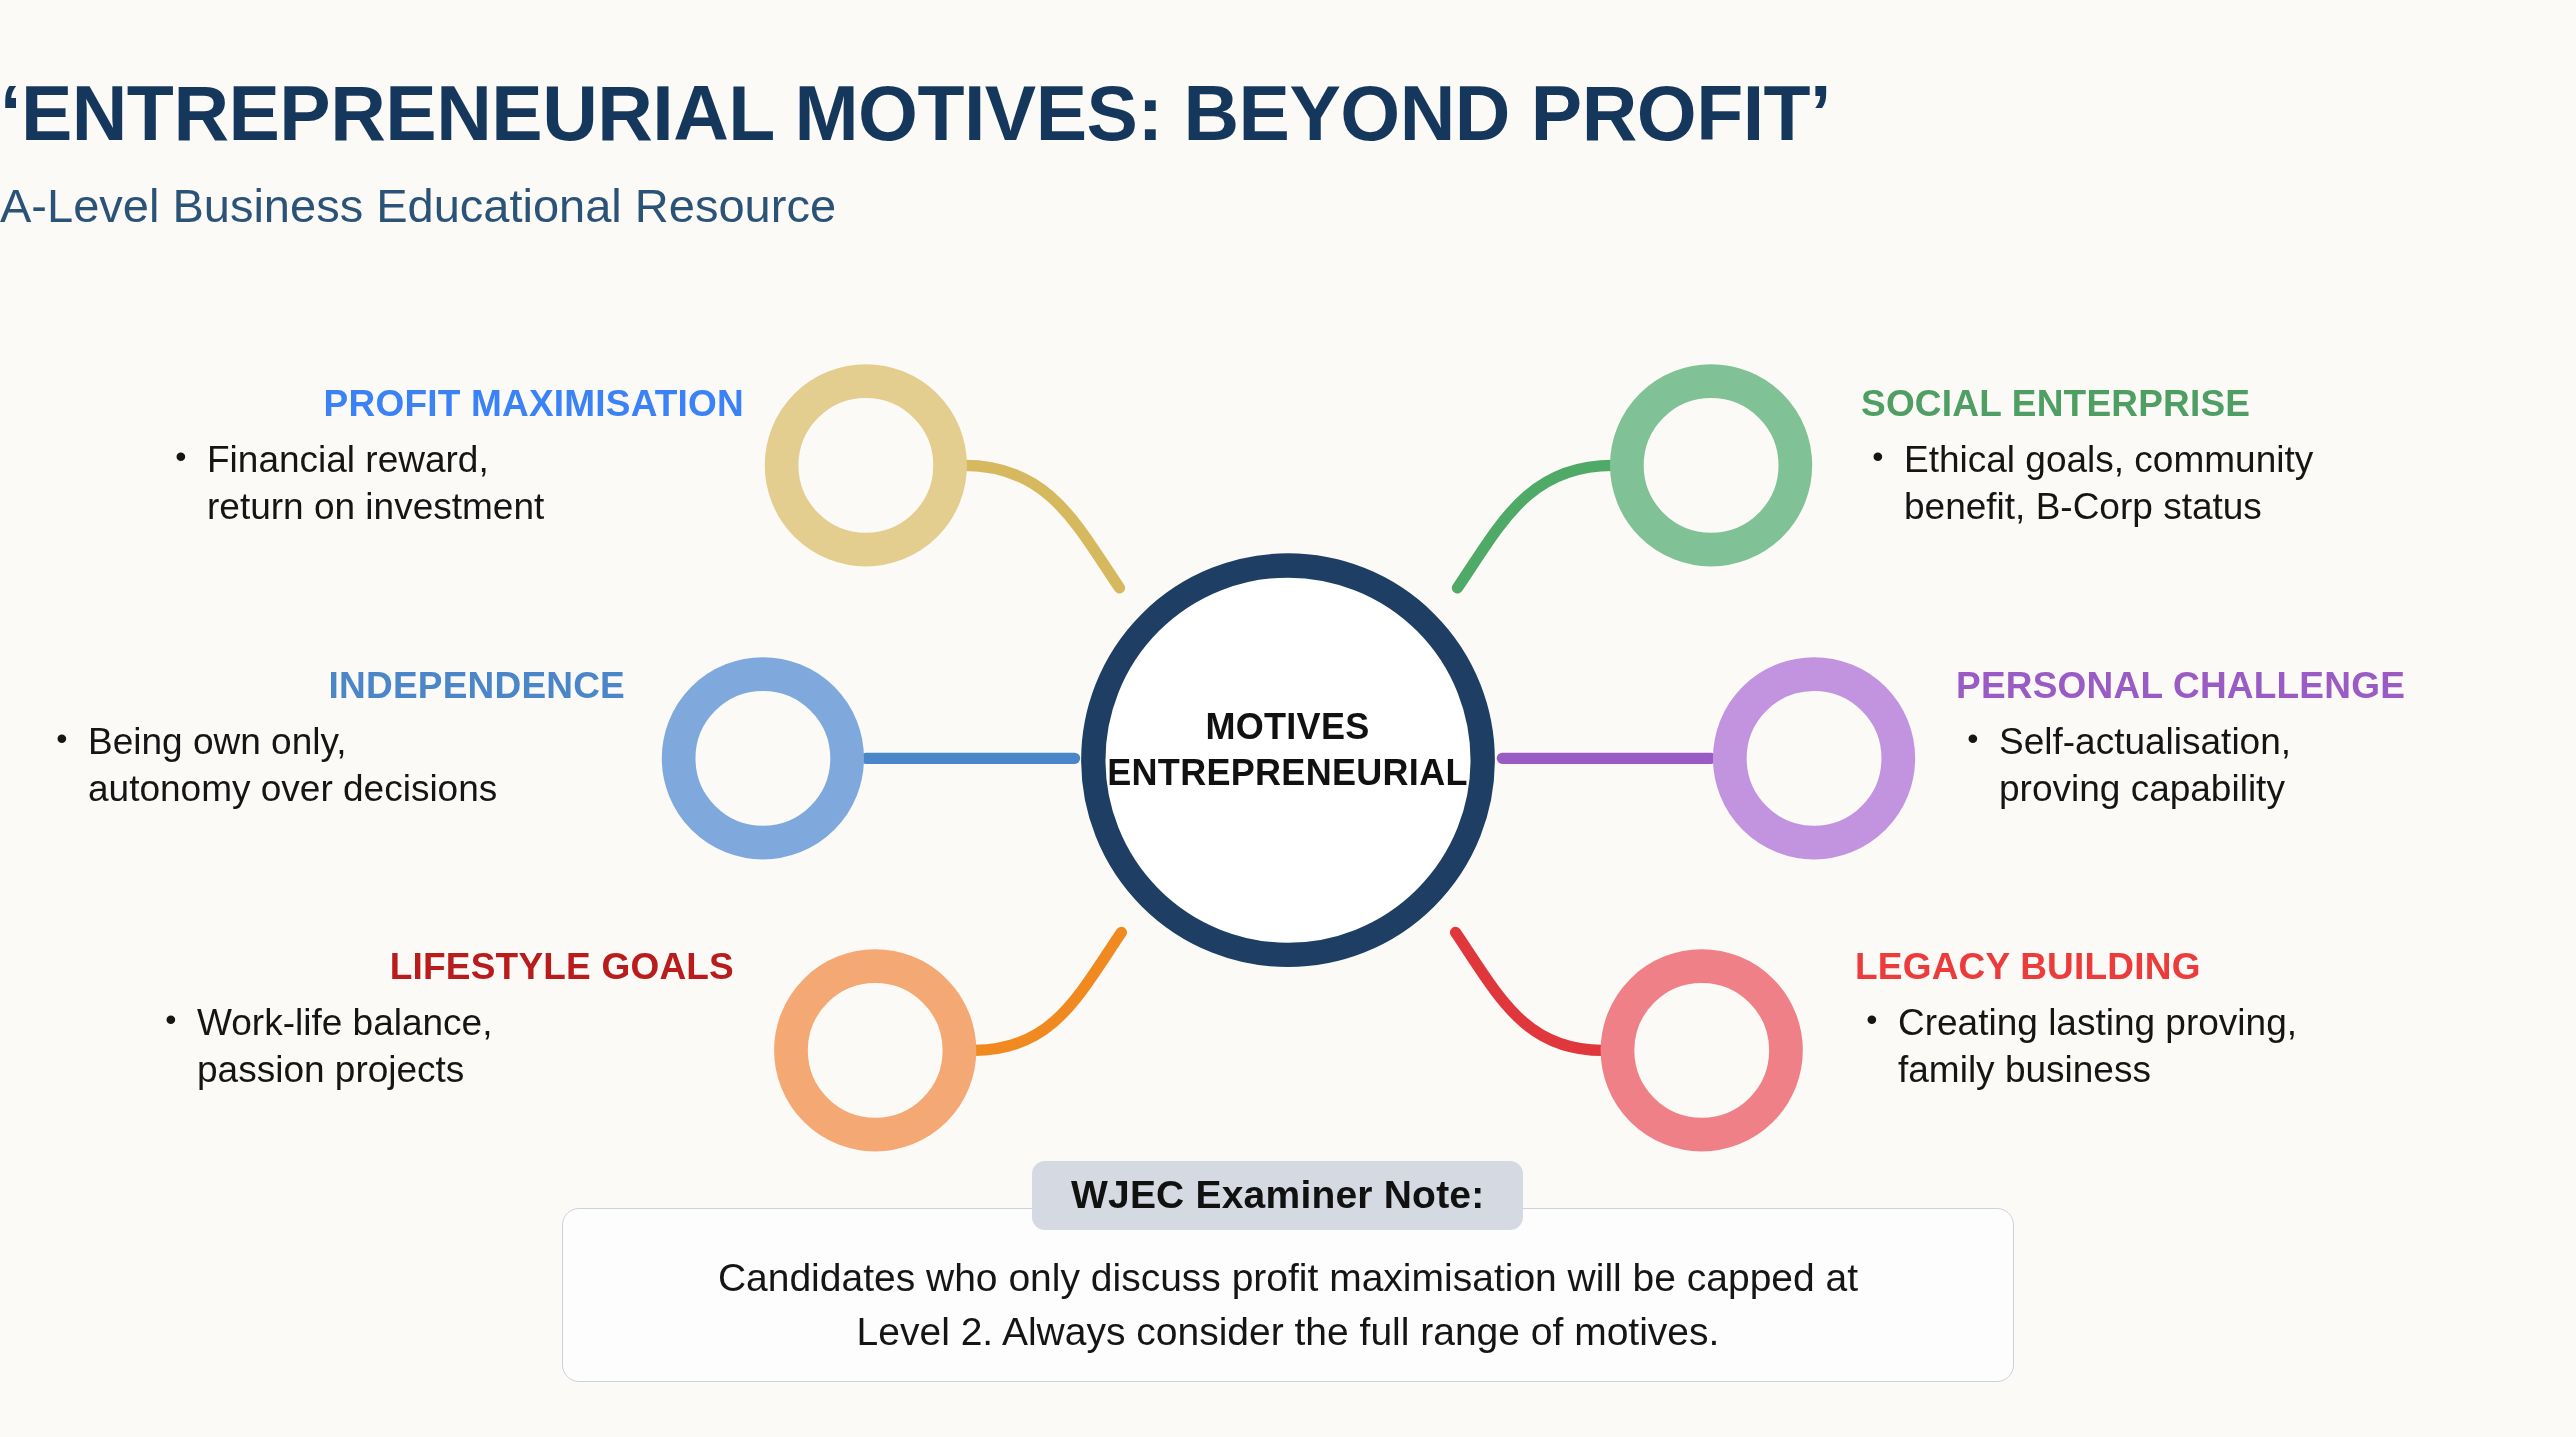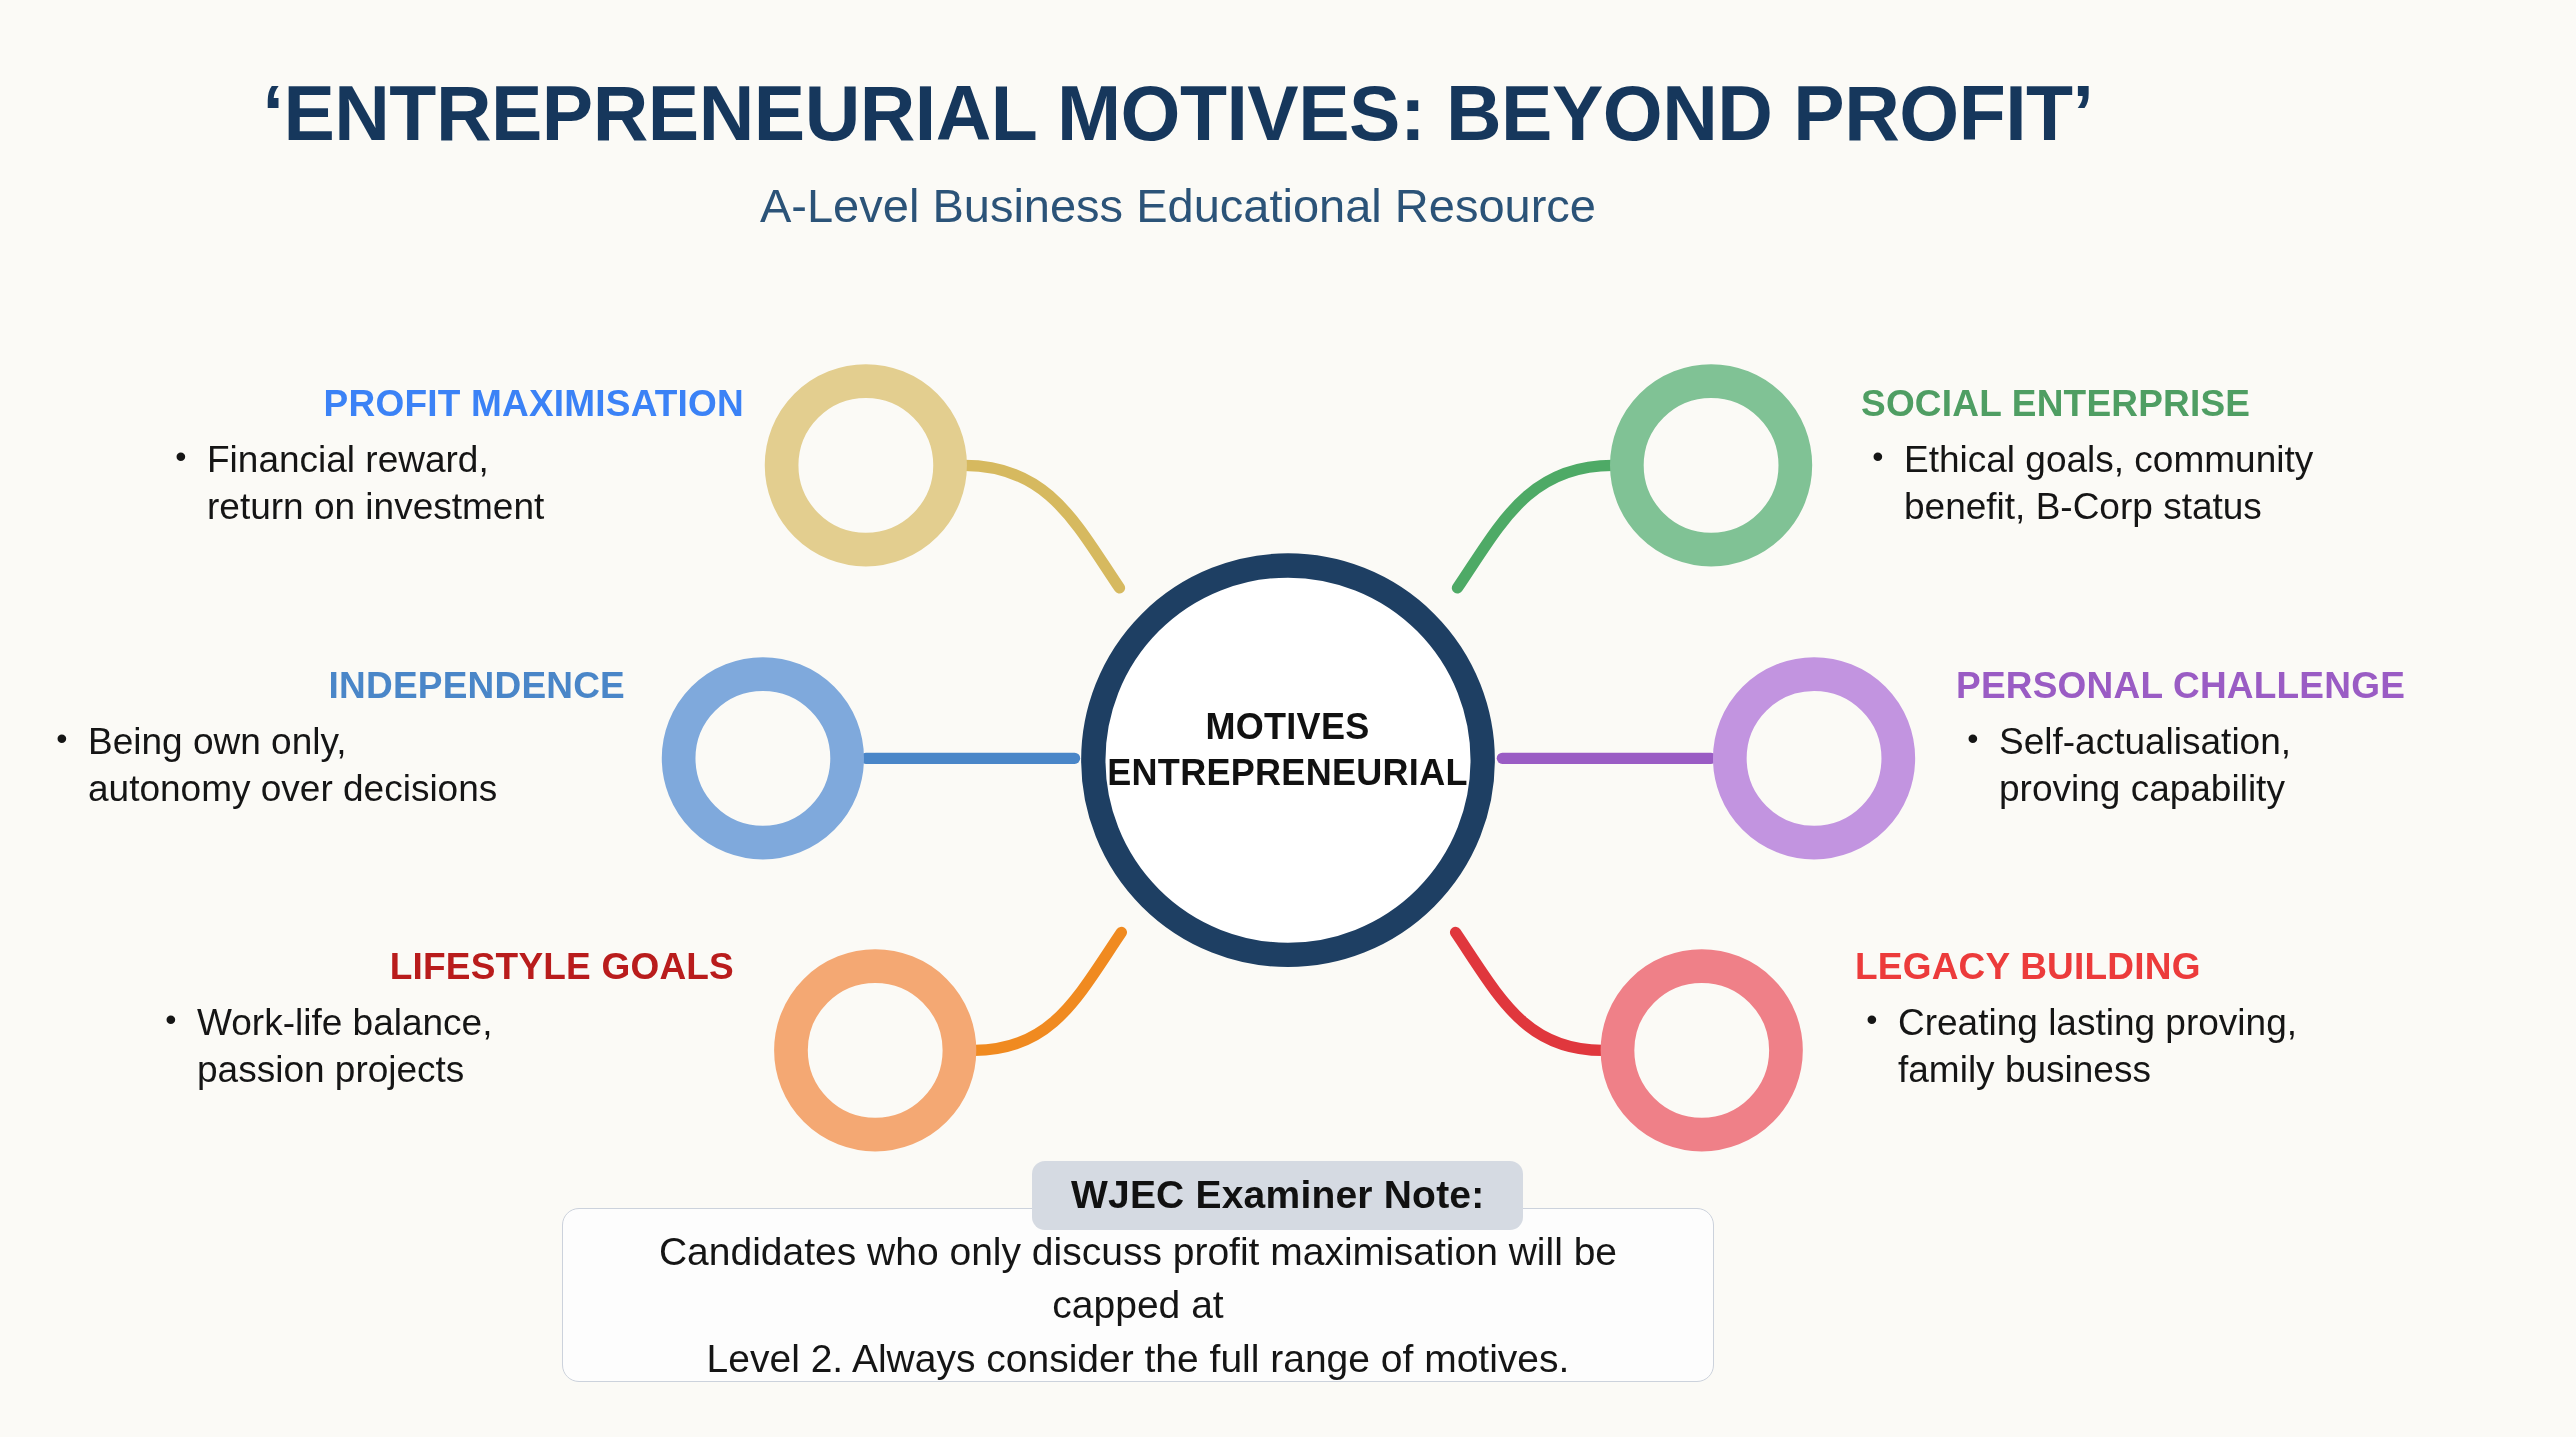--- a/index.html
+++ b/index.html
@@ -18,21 +18,20 @@
     background: #fbfaf6;
     overflow: hidden;
   }
 
   
   .header {
     position: absolute;
     left: 0;
     top: 73px;
     width: 2356px;
-    text-align: center;
   }
   .main-title {
     font-size: 77px;
     font-weight: bold;
     letter-spacing: -0.5px;
     color: #16375c;
     line-height: 1.05;
     margin: 0;
     white-space: nowrap;
   }
@@ -101,21 +100,21 @@
     color: #111111;
     line-height: 1.28;
     letter-spacing: 0.3px;
   }
 
   
   .note-box {
     position: absolute;
     left: 562px;
     top: 1208px;
-    width: 1152px;
+    width: 1452px;
     height: 174px;
     box-sizing: border-box;
     border: 1.9px solid #ccd2dc;
     border-radius: 17px;
     background: #fdfdfd;
     display: flex;
     align-items: center;
     justify-content: center;
   }
   .note-body {

